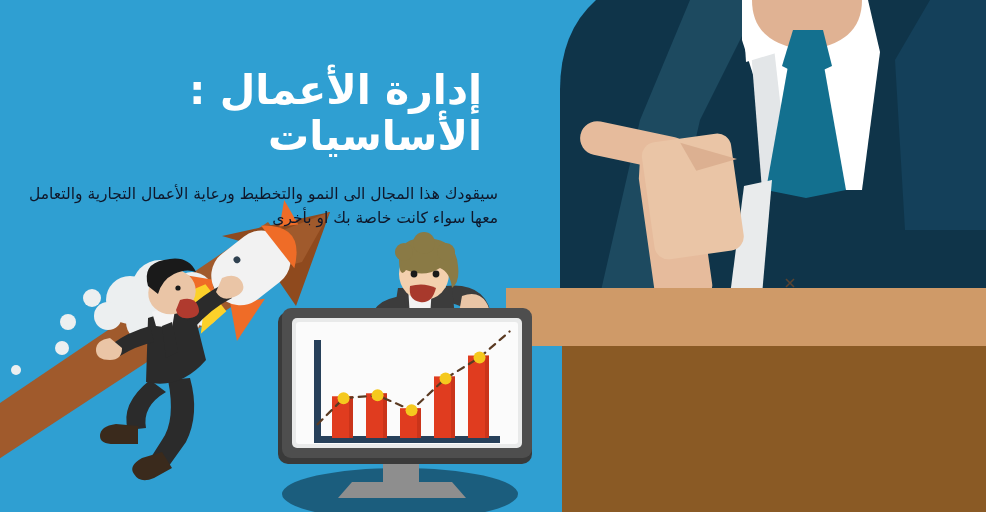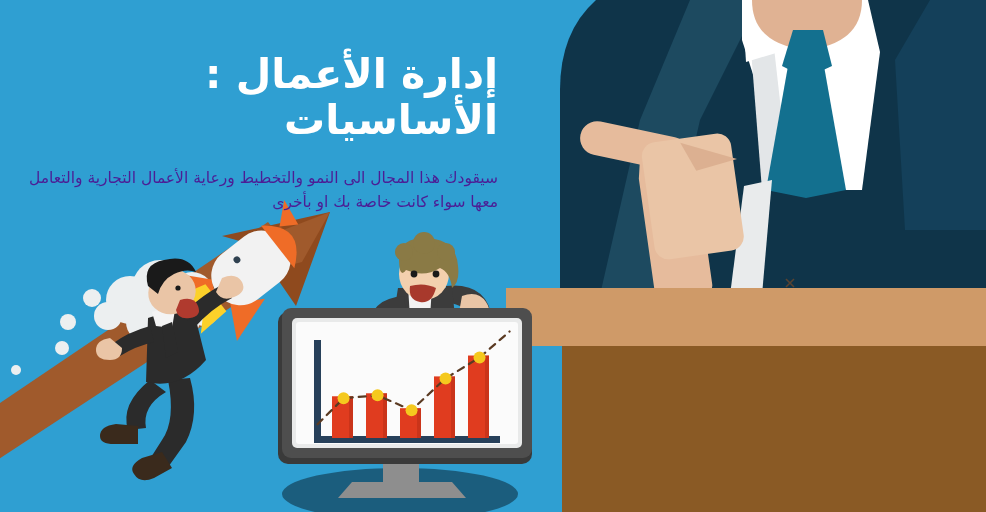--- a/index.html
+++ b/index.html
@@ -1,21 +1,21 @@
 <!DOCTYPE html>
 <html><head>
 <meta charset="utf-8">
 <style>
   html,body{margin:0;padding:0;background:#fff;}
   body{font-family:"DejaVu Sans","Liberation Sans",sans-serif;}
   #stage{position:relative;width:986px;height:512px;overflow:hidden;background:#2f9fd2;}
   #stage svg.layer{position:absolute;left:0;top:0;width:986px;height:512px;}
   .txt-block{position:absolute;left:0;top:52px;width:516px;text-align:right;padding-right:18px;box-sizing:border-box;z-index:40;}
-  .title{font-family:"DejaVu Sans","Liberation Sans",sans-serif;font-weight:bold;font-size:41px;line-height:1.12;color:#ffffff;direction:rtl;letter-spacing:0px;margin:0;}
-  .subtitle{font-family:"DejaVu Sans","Liberation Sans",sans-serif;font-weight:normal;font-size:15.5px;line-height:1.55;color:#4c1d95;direction:rtl;margin:22px 0 0 0;}
+  .title{font-family:"DejaVu Sans","Liberation Sans",sans-serif;font-weight:bold;font-size:41px;line-height:1.12;color:#ffffff;direction:rtl;letter-spacing:0px;margin:16px;}
+  .subtitle{font-family:"DejaVu Sans","Liberation Sans",sans-serif;font-weight:normal;font-size:15.5px;line-height:1.55;color:#0f172a;direction:rtl;margin:22px 0 0 0;}
 </style>
 </head>
 <body>
 
 <div id="stage">
 
   <svg class="layer" viewBox="0 0 986 512">
     <defs>
       <clipPath id="clipStage">
           <rect x="0" y="0" width="986" height="512"></rect>

